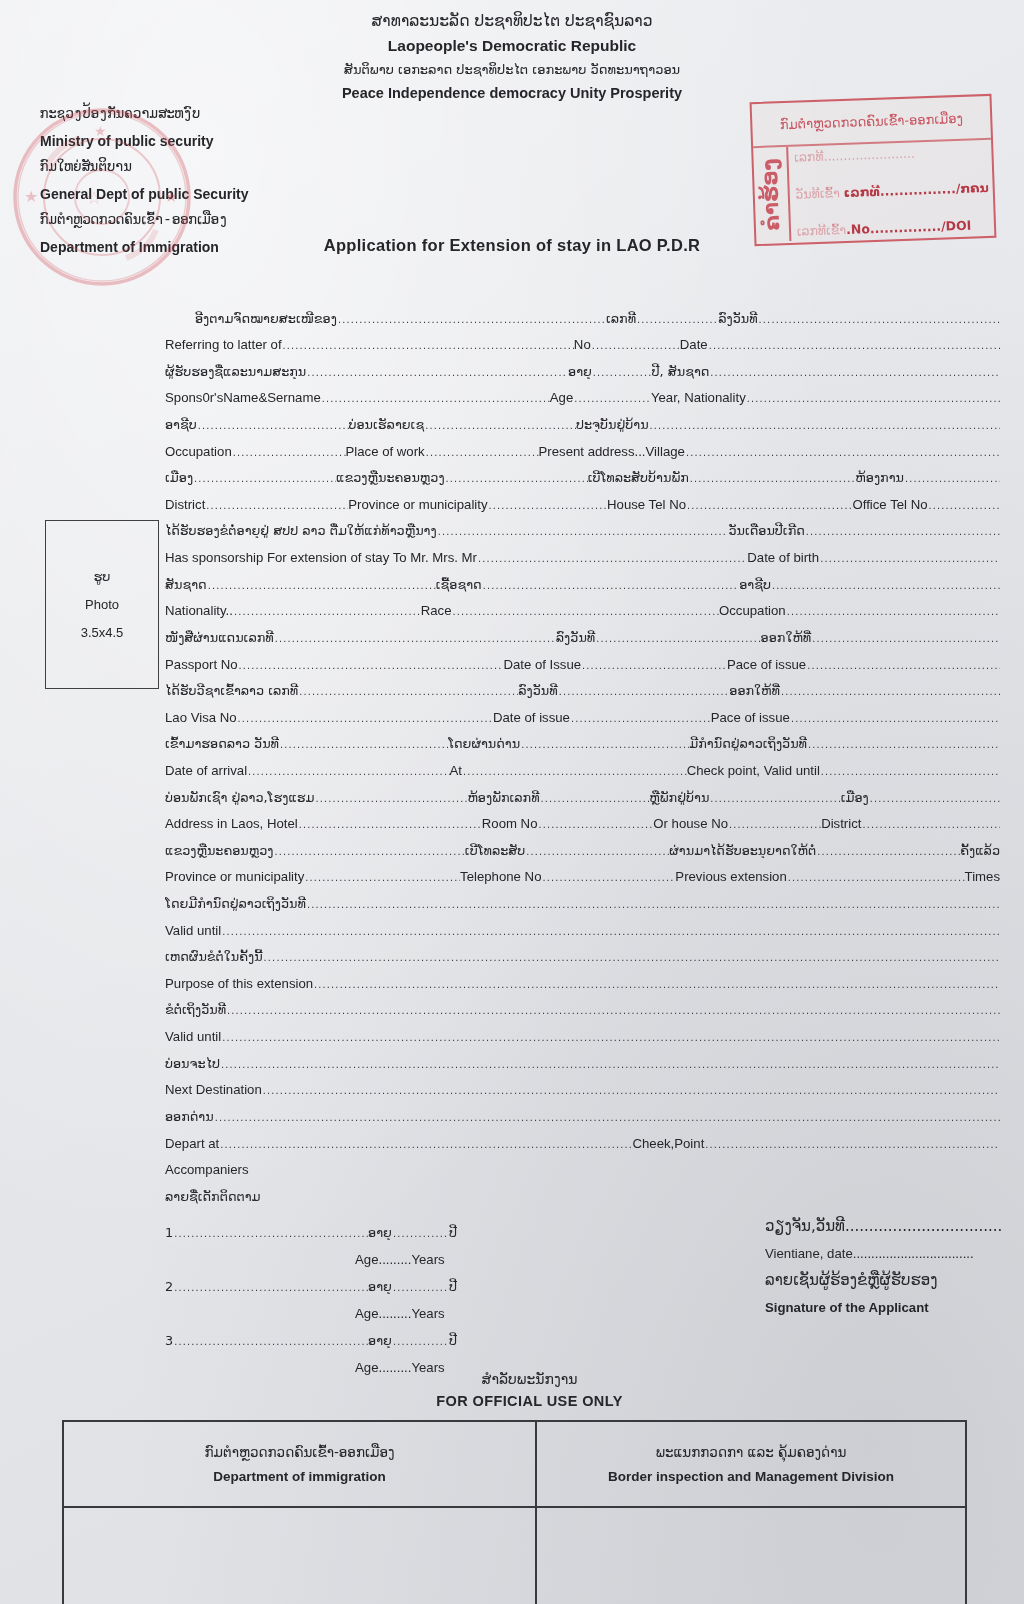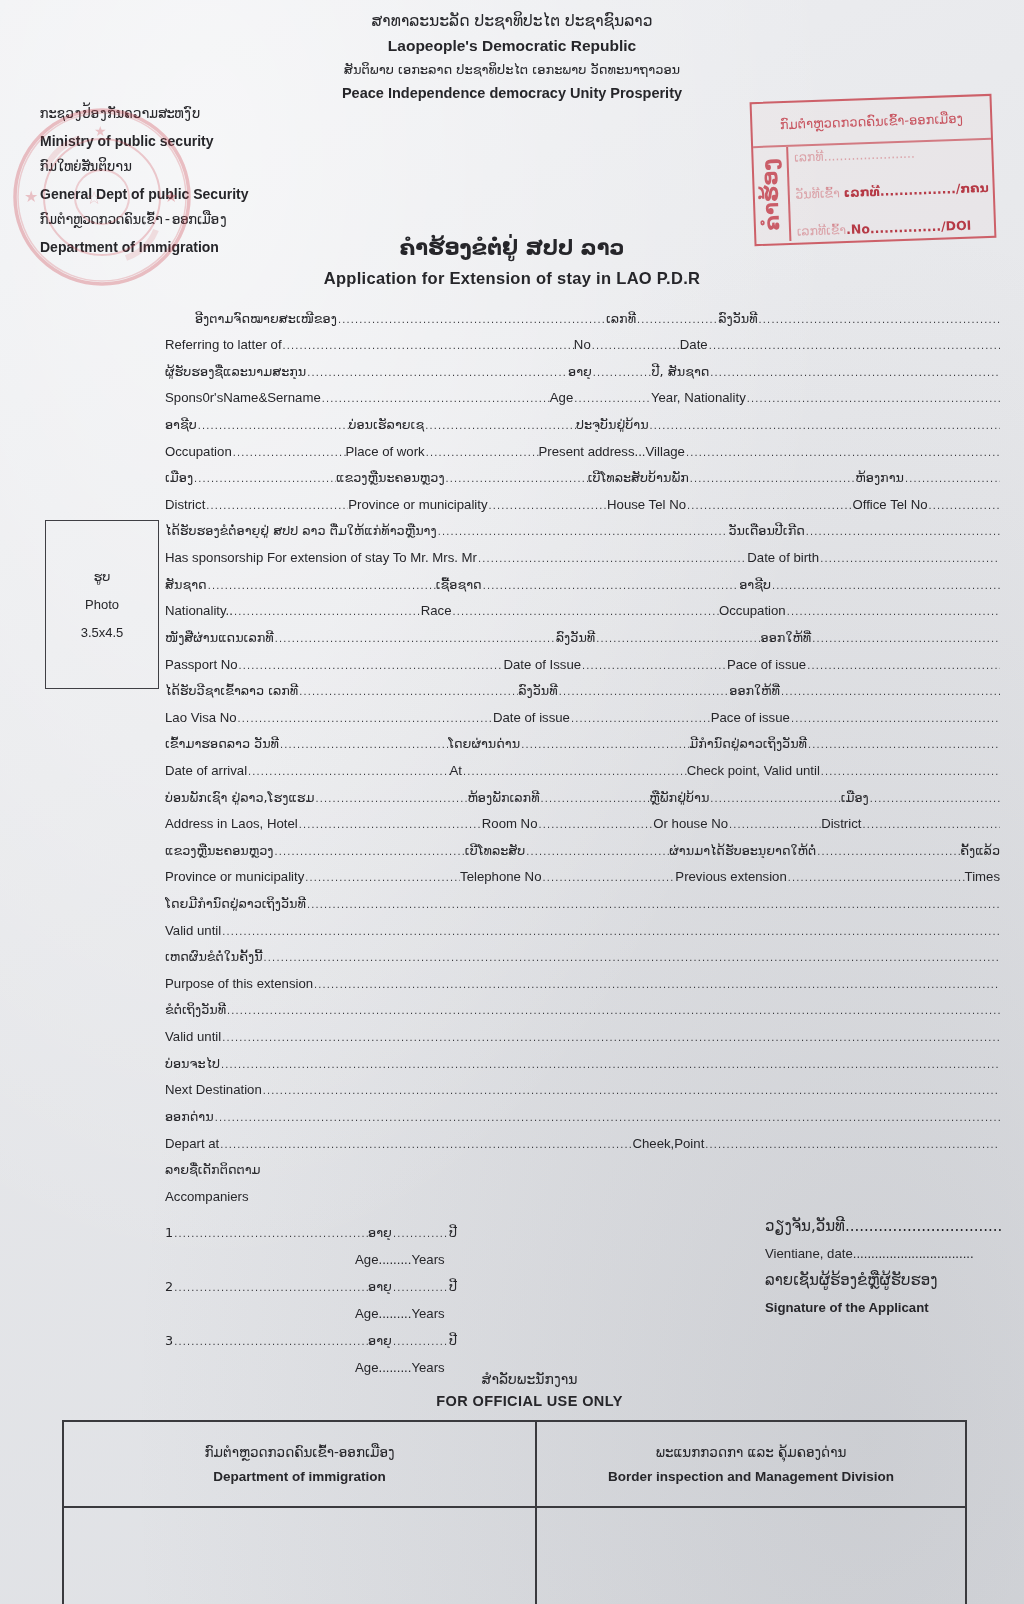--- a/index.html
+++ b/index.html
@@ -143,21 +143,20 @@
     </div>
     <div class="sright" id="stamp-rows">
         <div class="srow"><span class="sfaint">ເລກທີ.......................</span><span class="sdark"></span></div>
         <div class="srow"><span class="sfaint">ວັນທີເຂົ້າ </span><span class="sdark">ເລກທີ................/ກຄນ</span></div>
         <div class="srow"><span class="sfaint">ເລກທີເຂົ້າ</span><span class="sdark">.No.............../DOI</span></div>
       </div>
   </div>
 </div>
 
 <div class="title">
-  <div class="t-lao">ຄຳຮ້ອງຂໍຕໍ່ຢູ່ ສປປ ລາວ</div>
   <div class="t-en">Application for Extension of stay in LAO P.D.R</div>
 </div>
 
 <div class="photobox">
   <div class="p-lao">ຮູບ</div>
   <div>Photo</div>
   <div>3.5x4.5</div>
 </div>
 
 <div class="form" id="form-lines">
@@ -378,25 +377,25 @@
     <div class="fline lao">
       <span class="lbl">ອອກດ່ານ</span>
       <span class="dots" style="flex-grow: 30;">....................................................................................................................................................................................................................................................................</span>
     </div>
     <div class="fline en">
       <span class="lbl">Depart at</span>
       <span class="dots" style="flex-grow: 14;">....................................................................................................................................................................................................................................................................</span>
       <span class="lbl">Cheek,Point</span>
       <span class="dots" style="flex-grow: 10;">....................................................................................................................................................................................................................................................................</span>
     </div>
+    <div class="fline en">
+      <span class="lbl">Accompaniers</span>
+    </div>
     <div class="fline lao">
       <span class="lbl">ລາຍຊື່ເດັກຕິດຕາມ</span>
-    </div>
-    <div class="fline en">
-      <span class="lbl">Accompaniers</span>
     </div>
   </div>
 
 <div class="acc" id="acc-rows">
     <div class="fline lao">
       <span class="lbl">1</span>
       <span class="dots" style="flex-grow: 14;">....................................................................................................................................................................................................................................................................</span>
       <span class="lbl">ອາຍຸ</span>
       <span class="dots" style="flex-grow: 4;">....................................................................................................................................................................................................................................................................</span>
       <span class="lbl">ປີ</span>

